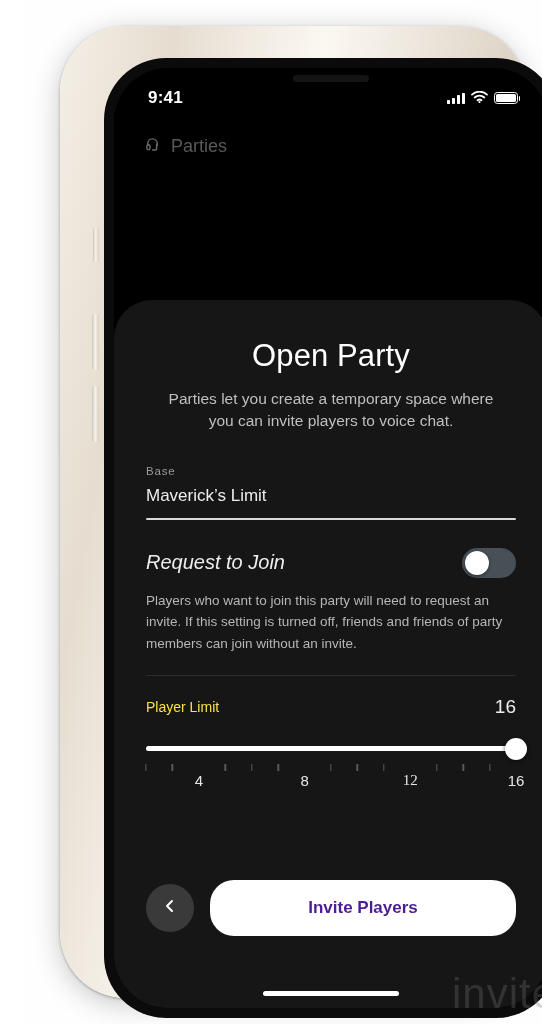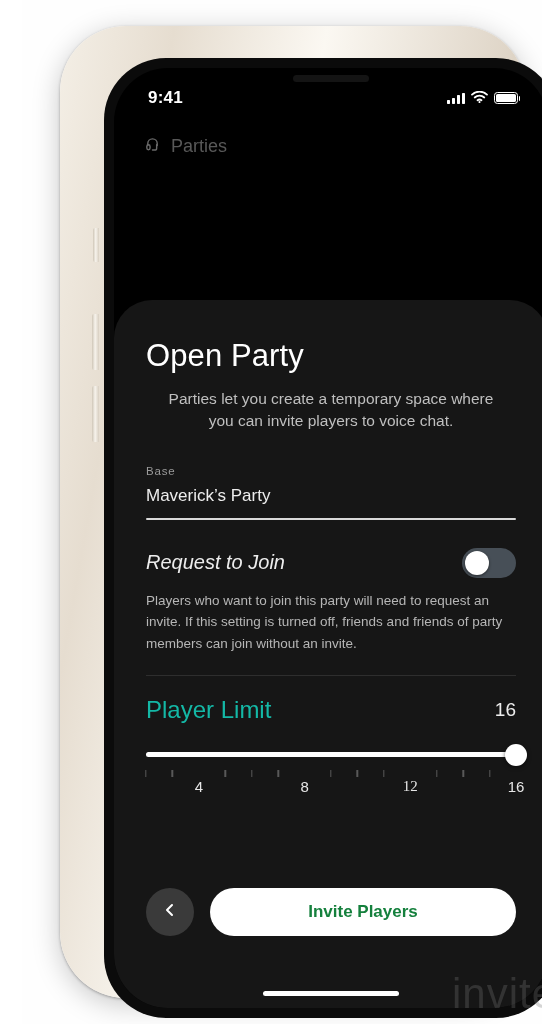--- a/index.html
+++ b/index.html
@@ -94,21 +94,21 @@
   .av-c { background:radial-gradient(circle at 45% 35%,#8c6a55,#5a3f30); }
 
   
   .sheet {
     position:absolute; left:0; right:0; top:232px; bottom:0;
     background:#161616;
     border-radius:38px 38px 0 0;
     padding:28px 32px 0 32px;
   }
   .sheet-title {
-    text-align:left; color:#fff; font-size:31px; font-weight:normal;
+    text-align:center; color:#fff; font-size:31px; font-weight:normal;
     letter-spacing:.1px; margin-top:10px;
   }
   .sheet-sub {
     text-align:center; color:#bfbfbf; font-size:15.5px;
     line-height:1.45; margin:14px 8px 0;
   }
 
   
   .field { margin-top:32px; }
   .field-label { font-size:11.5px; color:#9a9a9a; letter-spacing:.8px; }
@@ -136,21 +136,21 @@
   .help-text {
     color:#b6b6b6; font-size:13.5px; line-height:1.62; margin-top:12px;
   }
   .divider { height:1px; background:#2e2e2e; margin-top:20px; }
 
   
   .limit-row {
     display:flex; align-items:center; justify-content:space-between;
     margin-top:20px;
   }
-  .limit-label { color:#14b8a6; font-size:24px; }
+  .limit-label { color:#fde047; font-size:14px; }
   .limit-value { color:#ededed; font-size:19px; }
 
   .slider-wrap { position:relative; margin-top:20px; height:22px; }
   .slider-track {
     position:absolute; left:0; right:0; top:8px;
     height:5px; border-radius:3px; background:#3a3a3a;
   }
   .slider-fill {
     position:absolute; left:0; top:8px; height:5px;
     border-radius:3px; background:#ffffff;
@@ -170,23 +170,23 @@
   
   .footer {
     position:absolute; left:32px; right:32px; bottom:72px;
     display:flex; align-items:center; gap:16px;
   }
   .back-btn {
     width:48px; height:48px; border-radius:50%; background:#3a3a3a;
     display:flex; align-items:center; justify-content:center; flex:none;
   }
   .primary-btn {
-    flex:1; height:48px; border-radius:24px; background:#fff;
+    flex:1; height:56px; border-radius:24px; background:#fff;
     display:flex; align-items:center; justify-content:center;
-    color:#15803d; font-size:17px; font-weight:bold;
+    color:#4c1d95; font-size:17px; font-weight:bold;
   }
   .home-indicator {
     position:absolute; left:50%; transform:translateX(-50%); bottom:12px;
     width:136px; height:5px; border-radius:3px; background:#fff;
   }
 
   
   .watermark {
     position:absolute; right:8px; bottom:6px;
     font-size:42px; color:rgba(120,120,120,.30);
@@ -245,21 +245,21 @@
         </div>
 
       </div>
 
       <div class="sheet">
         <div class="sheet-title">Open Party</div>
         <div class="sheet-sub">Parties let you create a temporary space where you can invite players to voice chat.</div>
 
         <div class="field">
           <div class="field-label">Base</div>
-          <div class="field-value" placeholder="Party name">Maverick’s Party</div>
+          <div class="field-value" placeholder="Party name">Maverick’s Limit</div>
           <div class="field-underline"></div>
         </div>
 
         <div class="toggle-row">
           <div class="toggle-label">Request to Join</div>
           <div class="switch">
             <span class="knob"></span>
           </div>
         </div>
         <div class="help-text">Players who want to join this party will need to request an invite. If this setting is turned off, friends and friends of party members can join without an invite.</div>

